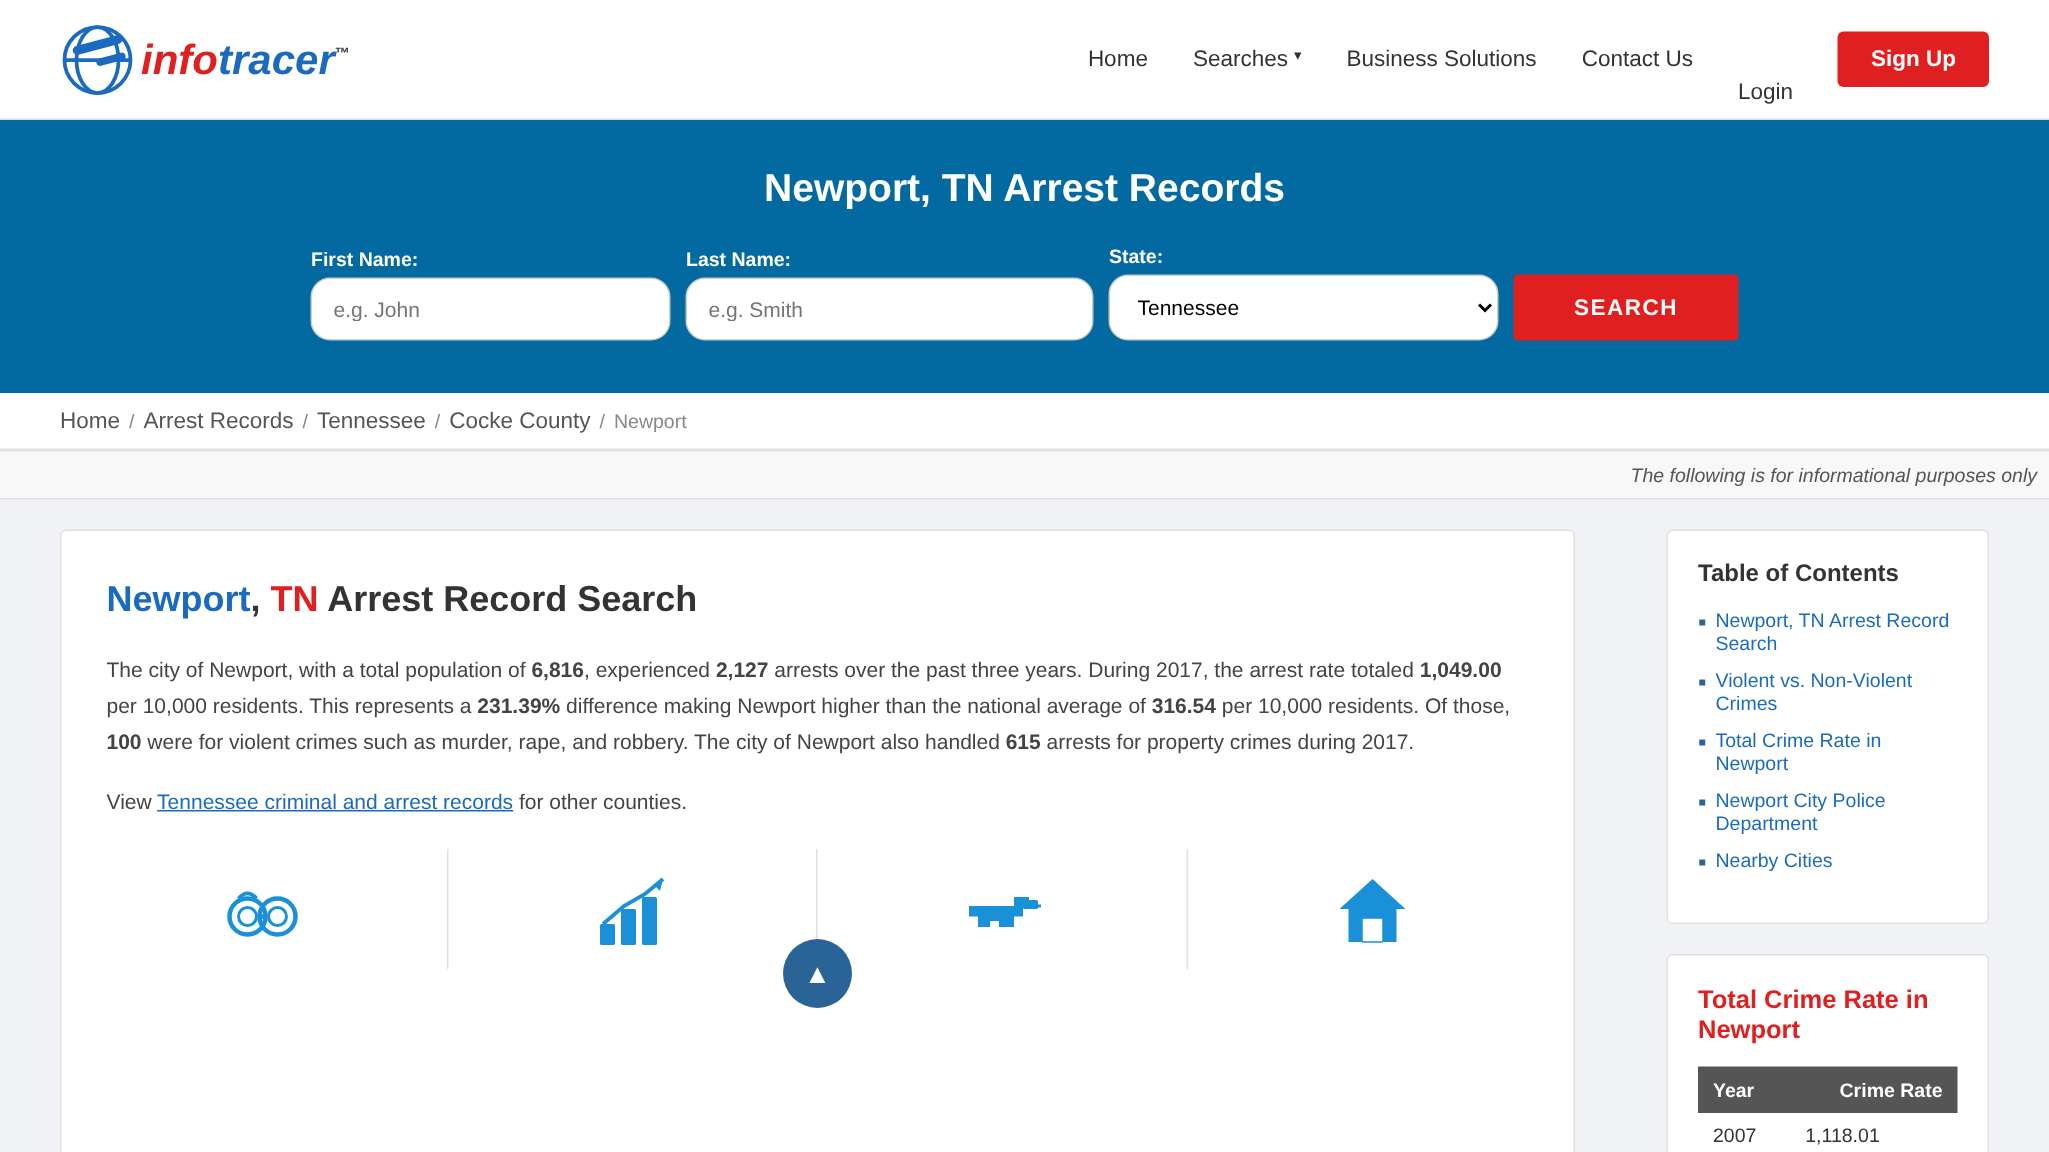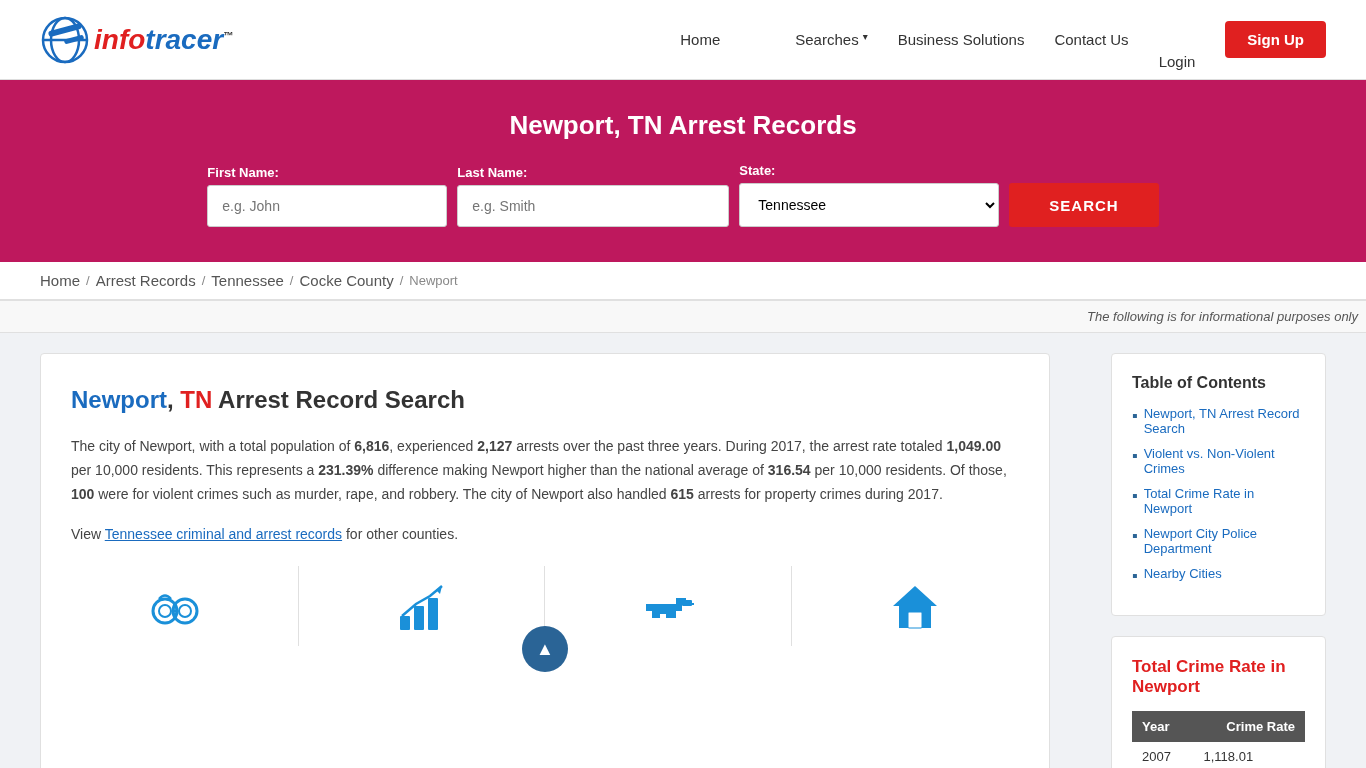--- a/index.html
+++ b/index.html
@@ -8,32 +8,32 @@
     
     .header { background: #fff; border-bottom: 1px solid #ddd; padding: 0 40px; display: flex; align-items: center; justify-content: space-between; height: 80px; }
     .logo-area { display: flex; align-items: center; }
     .logo-text { font-size: 28px; font-weight: bold; }
     .logo-info { color: #e02020; font-style: italic; }
     .logo-tracer { color: #1a6bbf; font-style: italic; }
     .logo-tm { font-size: 10px; color: #333; vertical-align: super; }
     .logo-icon { width: 50px; height: 50px; margin-right: 4px; }
     nav { display: flex; align-items: center; gap: 30px; }
     nav a { text-decoration: none; color: #333; font-size: 15px; }
-    .nav-searches { display: flex; gap: 4px; margin-left: 45px; }
+    .nav-searches { display: flex; gap: 4px; }
     .chevron { font-size: 10px; }
     .btn-login { color: #333; font-size: 15px; text-decoration: none; margin-top: 44px; }
     .btn-signup { background: #e02020; color: #fff; padding: 10px 22px; border-radius: 4px; font-size: 15px; font-weight: bold; text-decoration: none; border: none; cursor: pointer; }
 
     
-    .hero { background: #be185d; padding: 30px 24px 35px; text-align: center; }
+    .hero { background: #0369a1; padding: 30px 24px 35px; text-align: center; }
     .hero h1 { color: #fff; font-size: 26px; font-weight: bold; margin-bottom: 22px; }
     .search-form { display: flex; align-items: flex-end; gap: 10px; justify-content: center; max-width: 1100px; margin: 0 auto; }
     .form-group { display: flex; flex-direction: column; text-align: left; }
     .form-group label { color: #fff; font-size: 13px; margin-bottom: 5px; font-weight: bold; }
-    .form-group input, .form-group select { padding: 12px 14px; font-size: 14px; border: 1px solid #ccc; border-radius: 3px; background: #fff; }
+    .form-group input, .form-group select { padding: 12px 14px; font-size: 14px; border: 1px solid #ccc; border-radius: 13px; background: #fff; }
     .form-group input { width: 240px; }
     .form-group.last-name input { width: 272px; }
     .form-group select { width: 260px; height: 44px; }
     .btn-search { background: #e02020; color: #fff; border: none; padding: 12px 40px; font-size: 15px; font-weight: bold; border-radius: 3px; cursor: pointer; height: 44px; white-space: nowrap; letter-spacing: 1px; }
 
     
     .breadcrumb-bar { background: #fff; padding: 10px 40px; border-bottom: 1px solid #e0e0e0; }
     .breadcrumb { display: flex; align-items: center; gap: 6px; font-size: 13px; color: #555; }
     .breadcrumb a { color: #555; text-decoration: none; }
     .breadcrumb span { color: #888; }

